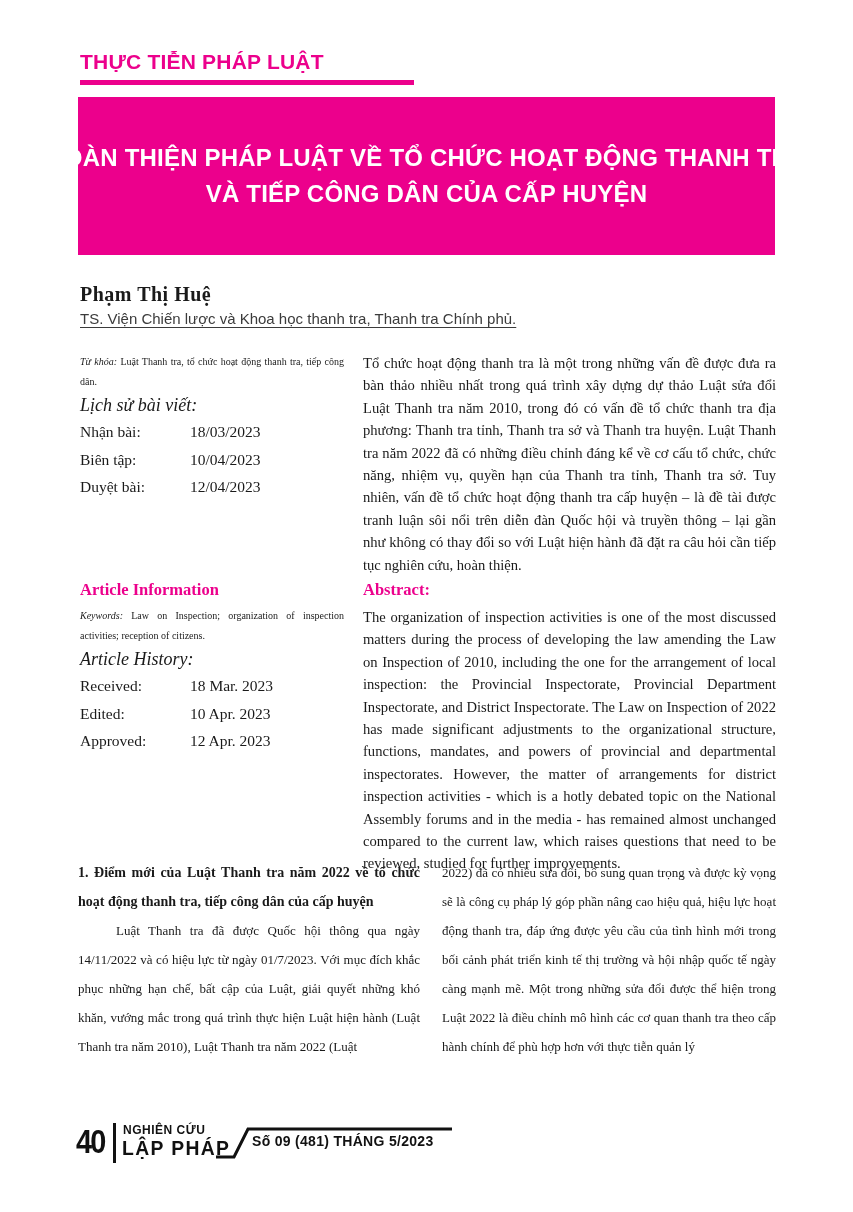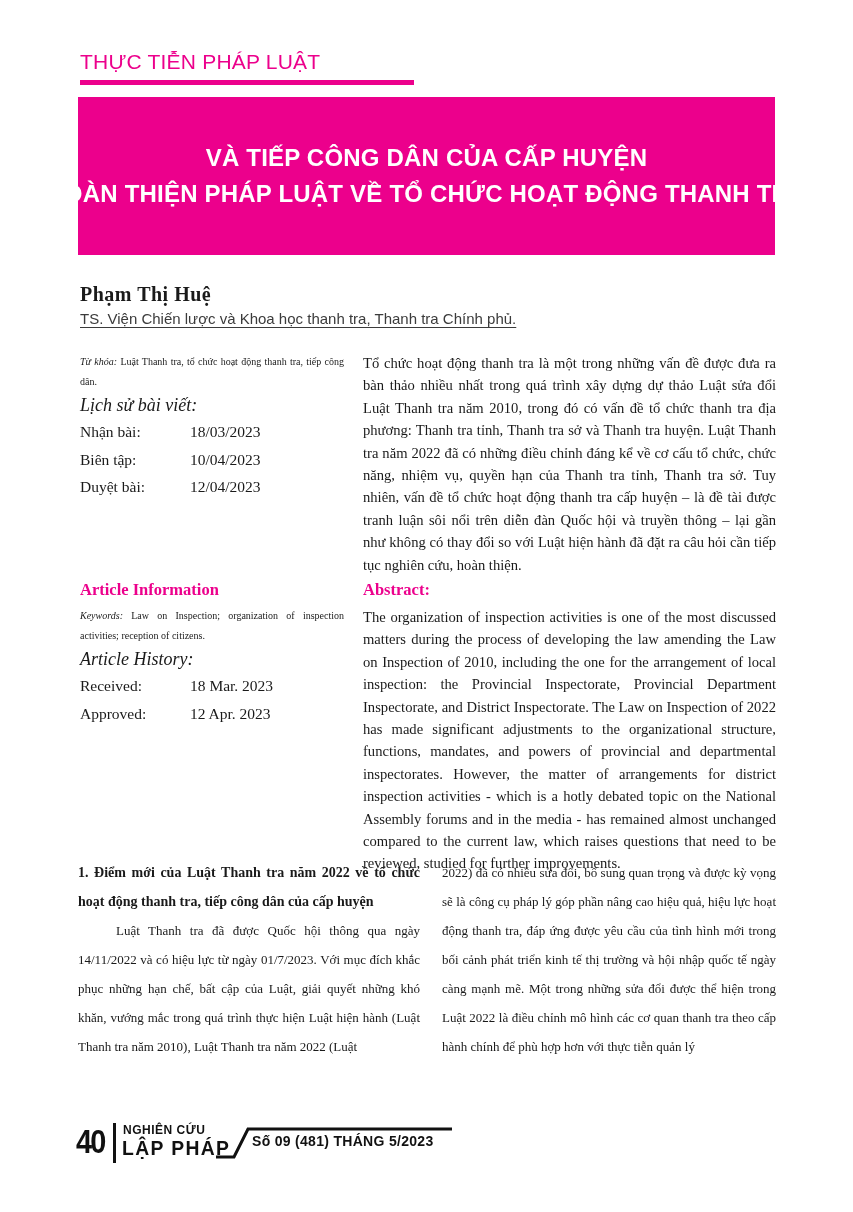--- a/index.html
+++ b/index.html
@@ -11,21 +11,21 @@
     background: #ffffff;
     margin: 0 auto;
     font-family: "Liberation Serif", "DejaVu Serif", serif;
     color: #1a1a1a;
     overflow: hidden;
   }
   
   .section-label {
     position: absolute; left: 80px; top: 50px;
     font-family: "Liberation Sans", sans-serif;
-    font-weight: 400; font-size: 21px; letter-spacing: 0.2px;
+    font-weight: 700; font-size: 21px; letter-spacing: 0.2px;
     color: #EC008C;
     text-align: center;
   }
   .section-underline {
     position: absolute; left: 80px; top: 80px;
     width: 334px; height: 5px; background: #EC008C;
   }
   
   .banner {
     position: absolute; left: 78px; top: 97px;
@@ -107,22 +107,22 @@
 </style>
 </head>
 <body>
 
 <div class="page">
 
   <div class="section-label">THỰC TIỄN PHÁP LUẬT</div>
   <div class="section-underline"></div>
 
   <div class="banner">
+    <div class="banner-line">HOÀN THIỆN PHÁP LUẬT VỀ TỔ CHỨC HOẠT ĐỘNG THANH TRA</div>
     <div class="banner-line">VÀ TIẾP CÔNG DÂN CỦA CẤP HUYỆN</div>
-    <div class="banner-line">HOÀN THIỆN PHÁP LUẬT VỀ TỔ CHỨC HOẠT ĐỘNG THANH TRA</div>
   </div>
 
   <div class="author-name">Phạm Thị Huệ</div>
   <div class="author-affiliation">TS. Viện Chiến lược và Khoa học thanh tra, Thanh tra Chính phủ.</div>
 
   <div class="col-left row1">
     <div class="info-text">
       <span class="lbl-italic">Từ khóa: </span>
       <span>Luật Thanh tra, tổ chức hoạt động thanh tra, tiếp công dân.</span>
     </div>
@@ -150,20 +150,24 @@
     <div class="info-text">
       <span class="lbl-italic">Keywords: </span>
       <span>Law on Inspection; organization of inspection activities; reception of citizens.</span>
     </div>
     <div class="history-label">Article History:</div>
     <div class="history-row">
       <span class="h-label">Received:</span>
       <span>18 Mar. 2023</span>
     </div>
     <div class="history-row">
+      <span class="h-label">Edited:</span>
+      <span>10 Apr. 2023</span>
+    </div>
+    <div class="history-row">
       <span class="h-label">Approved:</span>
       <span>12 Apr. 2023</span>
     </div>
   </div>
 
   <div class="col-right row2">
     <div class="block-heading">Abstract:</div>
     <div class="summary-text">The organization of inspection activities is one of the most discussed matters during the process of developing the law amending the Law on Inspection of 2010, including the one for the arrangement of local inspection: the Provincial Inspectorate, Provincial Department Inspectorate, and District Inspectorate. The Law on Inspection of 2022 has made significant adjustments to the organizational structure, functions, mandates, and powers of provincial and departmental inspectorates. However, the matter of arrangements for district inspection activities - which is a hotly debated topic on the National Assembly forums and in the media - has remained almost unchanged compared to the current law, which raises questions that need to be reviewed, studied for further improvements.</div>
   </div>
 

